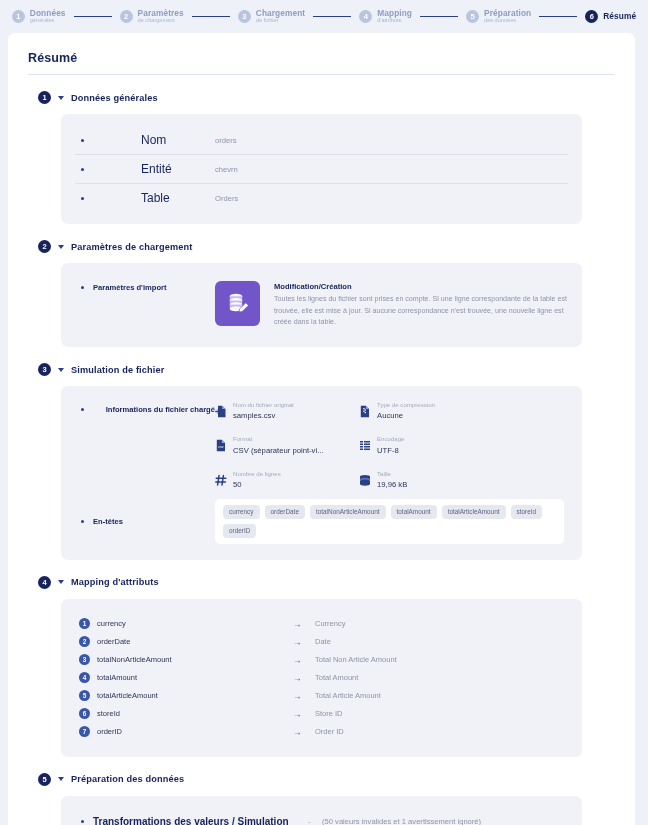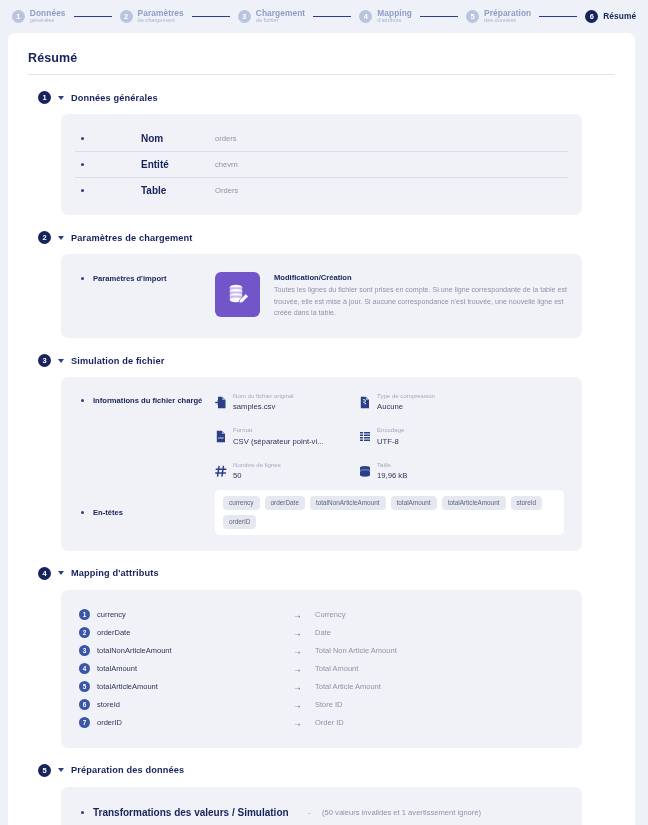--- a/index.html
+++ b/index.html
@@ -92,21 +92,21 @@
   .kv-row {
     display: flex; align-items: center;
     padding: 7px 0 7px 6px;
   }
   .kv-row + .kv-row { border-top: 1px solid #dcdfe9; }
   .bullet {
     width: 3px; height: 3px; border-radius: 50%;
     background: #2b3f86; flex: none; margin-right: 9px;
   }
   .kv-key {
-    font-size: 10px; font-weight: bold; color: #16235c;
+    font-size: 12px; font-weight: normal; color: #16235c;
     width: 122px; flex: none; padding-left: 48px;
   }
   .kv-val { font-size: 7.6px; color: #8d93a8; }
 
   
   .import-row {
     display: flex; align-items: flex-start; padding: 6px 0 6px 6px;
   }
   .import-label {
     font-size: 7.6px; font-weight: bold; color: #16235c;
@@ -123,21 +123,21 @@
     margin-bottom: 3px;
   }
   .import-desc {
     font-size: 7.1px; color: #8d93a8; line-height: 1.65; max-width: 310px;
   }
 
   
   .file-row { display: flex; align-items: flex-start; padding: 4px 0 4px 6px; }
   .file-label {
     font-size: 7.6px; font-weight: bold; color: #16235c;
-    width: 122px; flex: none; padding-top: 3px;
+    width: 122px; flex: none; padding-top: 3px; text-align: right;
   }
   .file-grid {
     display: grid; grid-template-columns: 128px 128px;
     column-gap: 12px; row-gap: 8px; flex: 1; gap: 16px;
   }
   .finfo { display: flex; align-items: flex-start; gap: 6px; }
   .finfo-ico { width: 12px; height: 13px; flex: none; margin-top: 2px; }
   .finfo-lbl { font-size: 6.1px; color: #a3a9bd; line-height: 1.1; }
   .finfo-val { font-size: 7.7px; color: #2b3558; margin-top: 2.5px; white-space: nowrap; }
 

